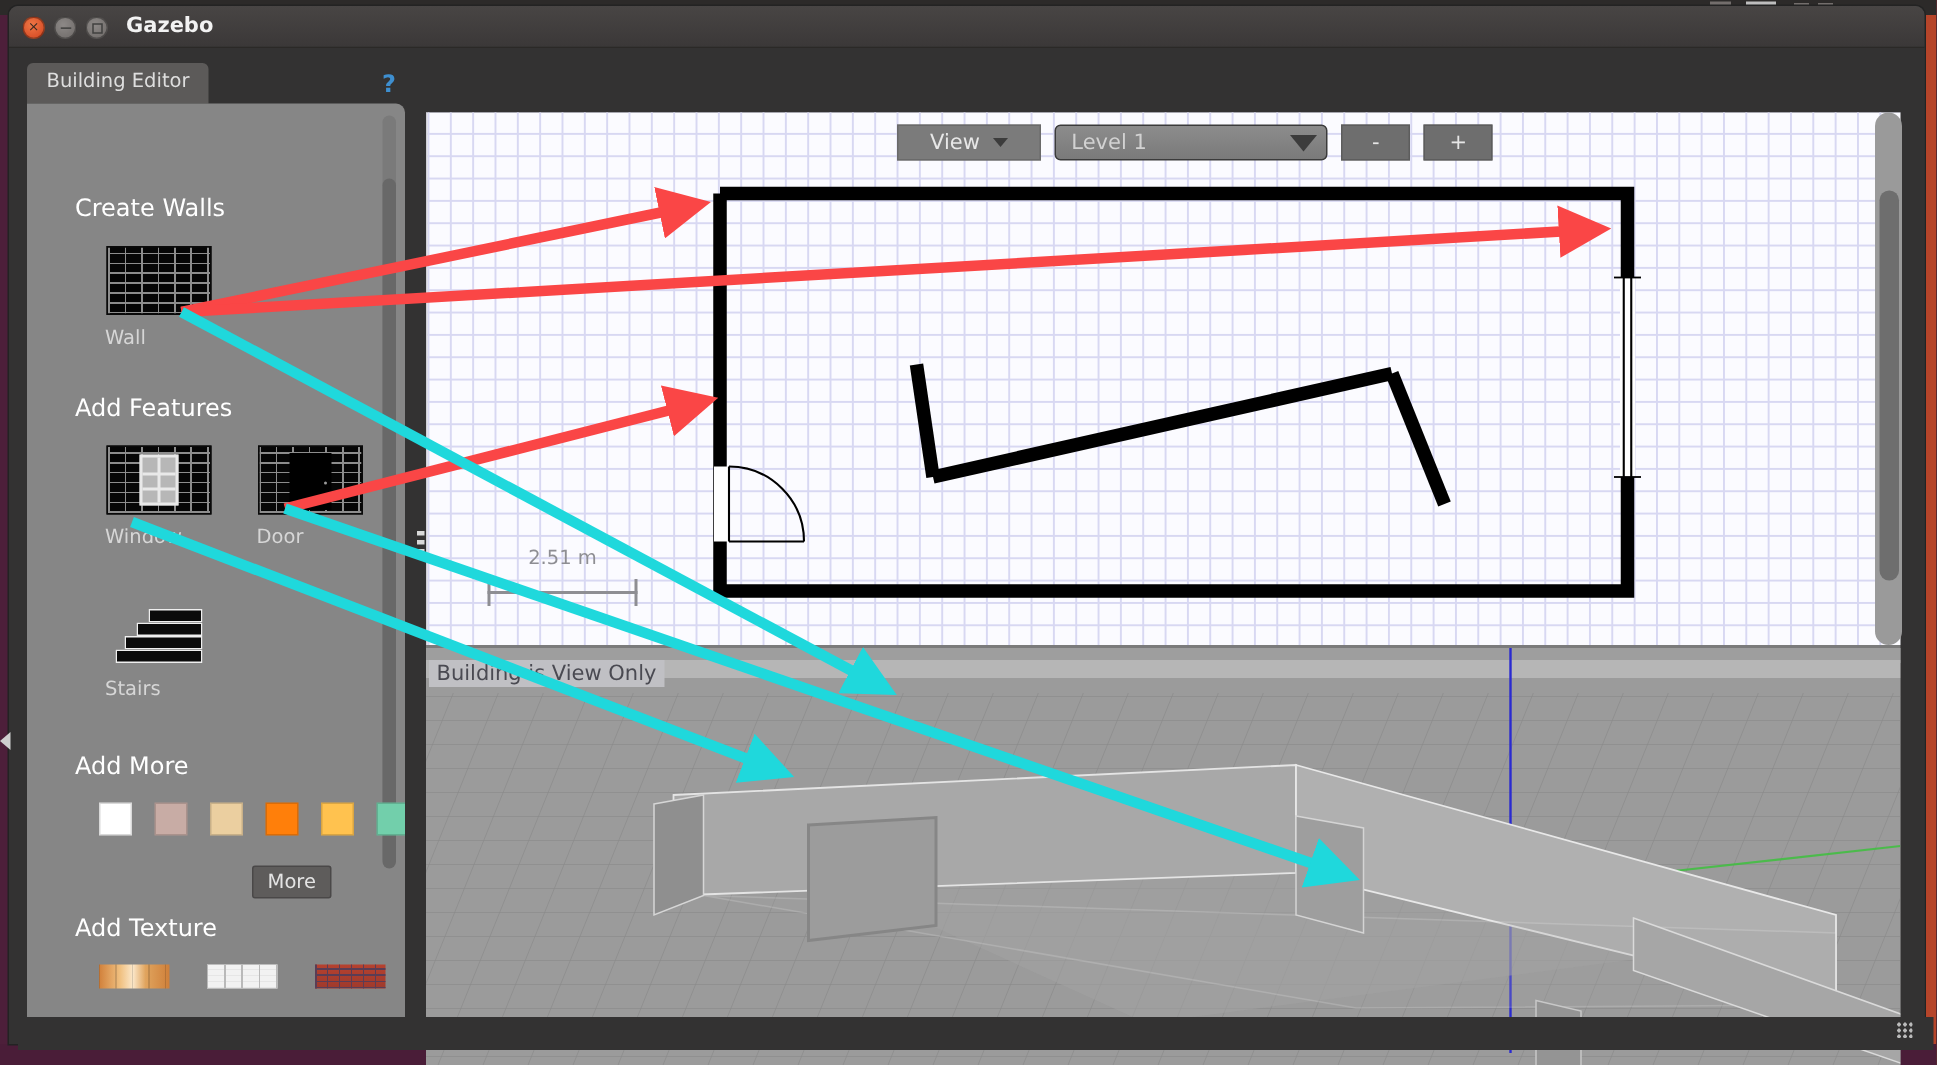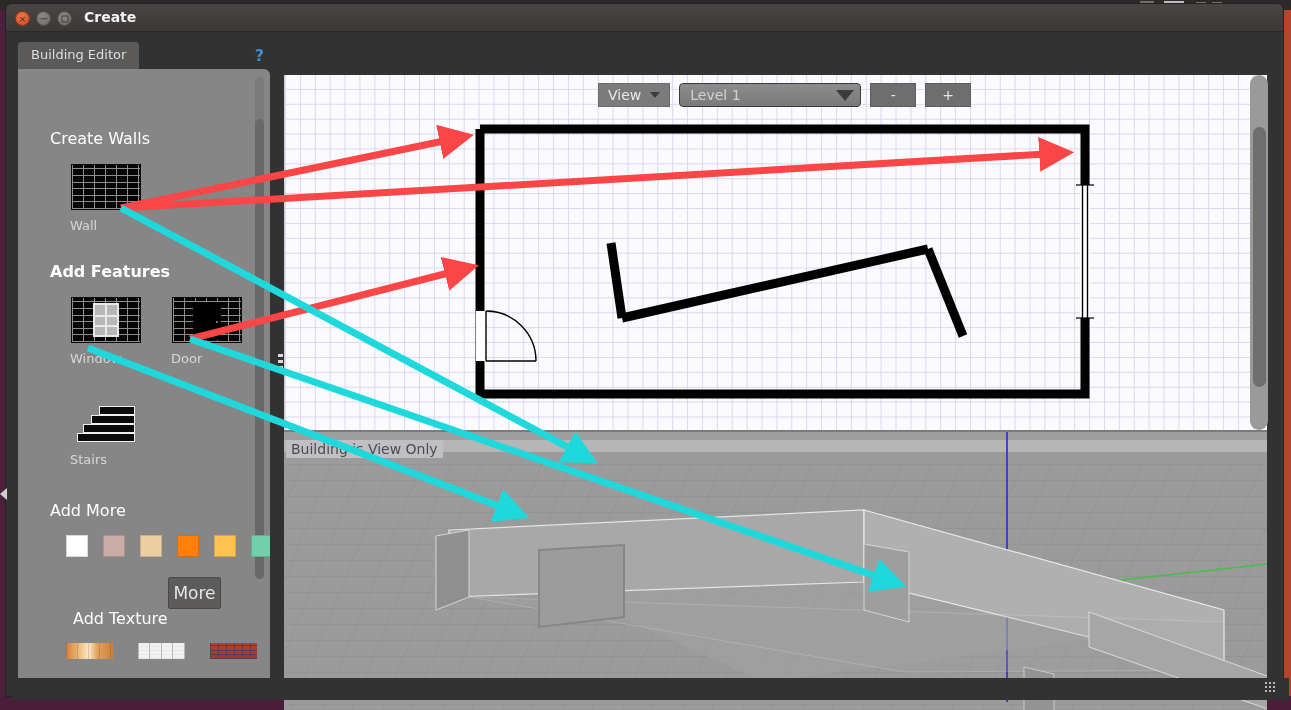--- a/index.html
+++ b/index.html
@@ -122,22 +122,22 @@
     width:28px; height:38px; background:#000;
   }
   .doorglyph b { position:absolute; right:3px; top:19px; width:2px; height:2px; background:#9a9a9a; border-radius:50%;}
   .stairs { width:58px; height:42px; display:block; margin:0 auto; position:relative; }
   .stairs span {
     position:absolute; left:0; background:#0b0b0b; border:1.5px solid #efefef;
   }
   .swatches { position:absolute; left:48px; display:flex; gap:15px; }
   .sw { width:22px; height:22px; border:1px solid rgba(0,0,0,.15); }
   .morebtn {
-    position:absolute; right:49px; width:53px; height:32px;
-    background:#5e5c5b; color:#e4e4e4; font-size:17px;
+    position:absolute; right:49px; width:53px; height:22px;
+    background:#5e5c5b; color:#e4e4e4; font-size:13px;
     display:flex; align-items:center; justify-content:center;
     border:1px solid #4a4848; border-radius:2px;
   }
   .textures { position:absolute; left:48px; display:flex; gap:25px; }
   .tex { width:47px; height:16px; border:0; }
   .tex.wood {
     background:
       repeating-linear-gradient(90deg, rgba(0,0,0,.14) 0 1px, transparent 1px 11px),
       linear-gradient(90deg,#d1803a,#f0c080 30%,#fbe7c9 48%,#e0a45e 66%,#cf7f39);
   }
@@ -192,21 +192,21 @@
   }
   .ed-scroll-thumb {
     position:absolute; right:10px; top:85px; width:13px; height:260px;
     background:#6e6e6e; border-radius:7px;
   }
 
   .toolbar2d {
     position:absolute; left:313px; top:8px; display:flex; align-items:center; gap:9px; z-index:6;
   }
   .tb-view {
-    height:24px; padding:0 9px; background:#7b7b7b; color:#e8e8e8; font-size:14px;
+    height:24px; padding:0 21px; background:#7b7b7b; color:#e8e8e8; font-size:14px;
     display:flex; align-items:center; gap:9px; border:1px solid #6a6a6a;
   }
   .caret-d { width:0;height:0; border-left:5px solid transparent; border-right:5px solid transparent; border-top:6px solid #3c3c3c; }
   .tb-level {
     width:182px; height:24px; background:linear-gradient(#8c8c8c,#7a7a7a);
     border:1px solid #3b3b3b; border-radius:4px;
     display:flex; align-items:center; justify-content:space-between;
     padding:0 6px 0 10px; color:#d2d2d2; font-size:14px;
   }
   .caret-big { width:0;height:0; border-left:9px solid transparent; border-right:9px solid transparent; border-top:11px solid #3c3c3c; }
@@ -280,21 +280,21 @@
     <div class="titlebar">
       <div class="wbtn close">
           <span class="g">×</span>
         </div>
       <div class="wbtn min">
           <span class="g"></span>
         </div>
       <div class="wbtn max">
           <span class="g"></span>
         </div>
-      <div class="wtitle">Create</div>
+      <div class="wtitle">Gazebo</div>
     </div>
 
     <div class="wbody">
 
       <div class="leftpanel">
 
         <div class="tabstrip">
           <div class="tab">Building Editor</div>
           <div class="helpq">?</div>
         </div>
@@ -304,21 +304,21 @@
           <div class="pscroll-track"></div>
           <div class="pscroll-thumb"></div>
 
 
           <div class="sect-h" style="top:60px;">Create Walls</div>
           <div class="tool" style="left:52px; top:95px; width:72px;">
             <span class="brick"></span>
             <span class="cap">Wall</span>
           </div>
 
-          <div class="sect-h" style="top:193px;font-weight:bold;">Add Features</div>
+          <div class="sect-h" style="top:193px;">Add Features</div>
           <div class="tool" style="left:52px; top:228px; width:72px;">
             <span class="brick win">
                 <span class="winglyph">
                   <i></i>
                 </span>
               </span>
             <span class="cap">Window</span>
           </div>
           <div class="tool" style="left:153px; top:228px; width:72px;">
             <span class="brick win">
@@ -342,21 +342,21 @@
           <div class="swatches" style="top:466px;">
             <span class="sw" style="background:#ffffff"></span>
             <span class="sw" style="background:#c8aca5"></span>
             <span class="sw" style="background:#ebcfa0"></span>
             <span class="sw" style="background:#ff7f0a"></span>
             <span class="sw" style="background:#ffc24f"></span>
             <span class="sw" style="background:#72cfab"></span>
           </div>
           <div class="morebtn" style="top:508px;">More</div>
 
-          <div class="sect-h" style="top:540px;margin-left:23px;">Add Texture</div>
+          <div class="sect-h" style="top:540px;">Add Texture</div>
           <div class="textures" style="top:574px;">
             <span class="tex wood"></span>
             <span class="tex tile"></span>
             <span class="tex redbrick"></span>
           </div>
 
         </div>
       </div>
 
       <div class="rightarea">
@@ -385,20 +385,26 @@
             <path d="M 201 286 L 251 286" stroke="#000" stroke-width="1.4" fill="none"></path>
             <path d="M 201 236 L 201 286" stroke="#000" stroke-width="1.4" fill="none"></path>
 
             <rect x="795" y="110" width="10" height="133" fill="#ffffff"></rect>
             <line x1="797.5" y1="110" x2="797.5" y2="243" stroke="#000" stroke-width="1.4"></line>
             <line x1="802.5" y1="110" x2="802.5" y2="243" stroke="#000" stroke-width="1.4"></line>
             <line x1="791" y1="110" x2="809" y2="110" stroke="#000" stroke-width="1.2"></line>
             <line x1="791" y1="243" x2="809" y2="243" stroke="#000" stroke-width="1.2"></line>
           </svg>
 
+          <div class="scalebar">
+            <div class="txt">2.51 m</div>
+            <div class="bar">
+                <i></i>
+              </div>
+          </div>
 
           <div class="toolbar2d">
             <div class="tb-view">
               <span>View</span>
               <span class="caret-d"></span>
             </div>
             <div class="tb-level">
               <span>Level 1</span>
               <span class="caret-big"></span>
             </div>

